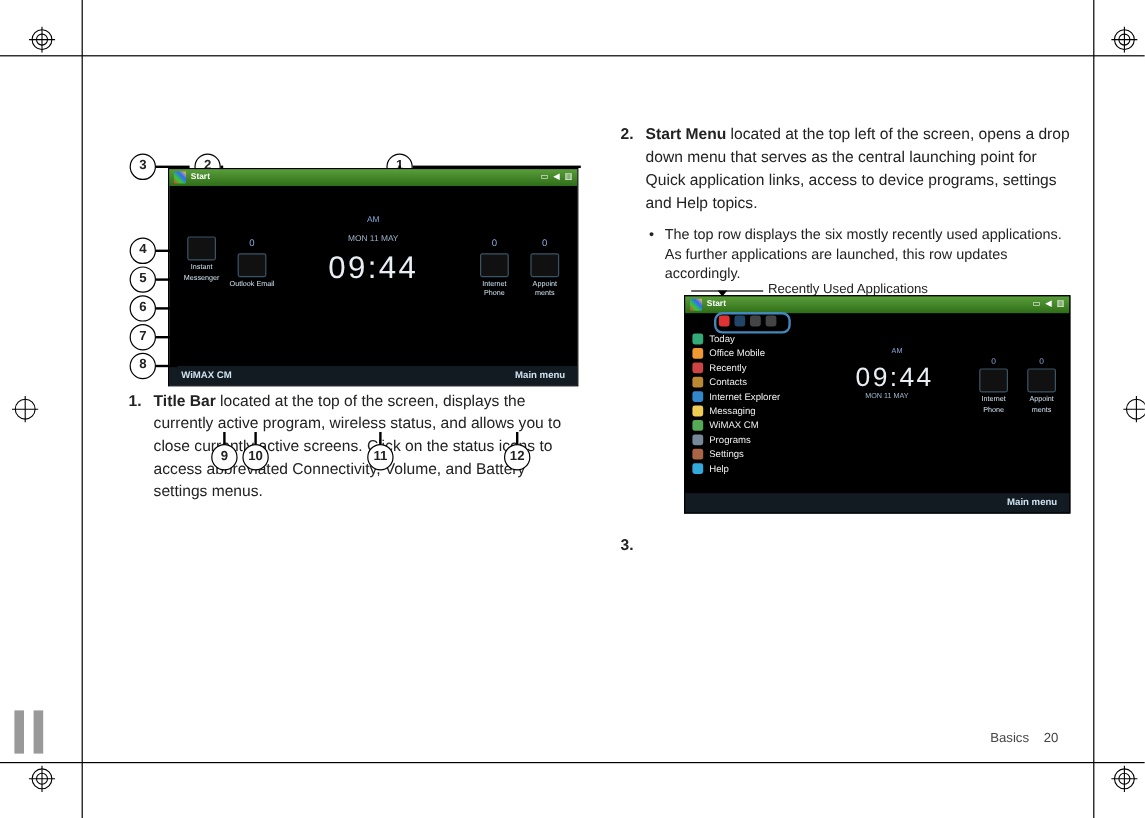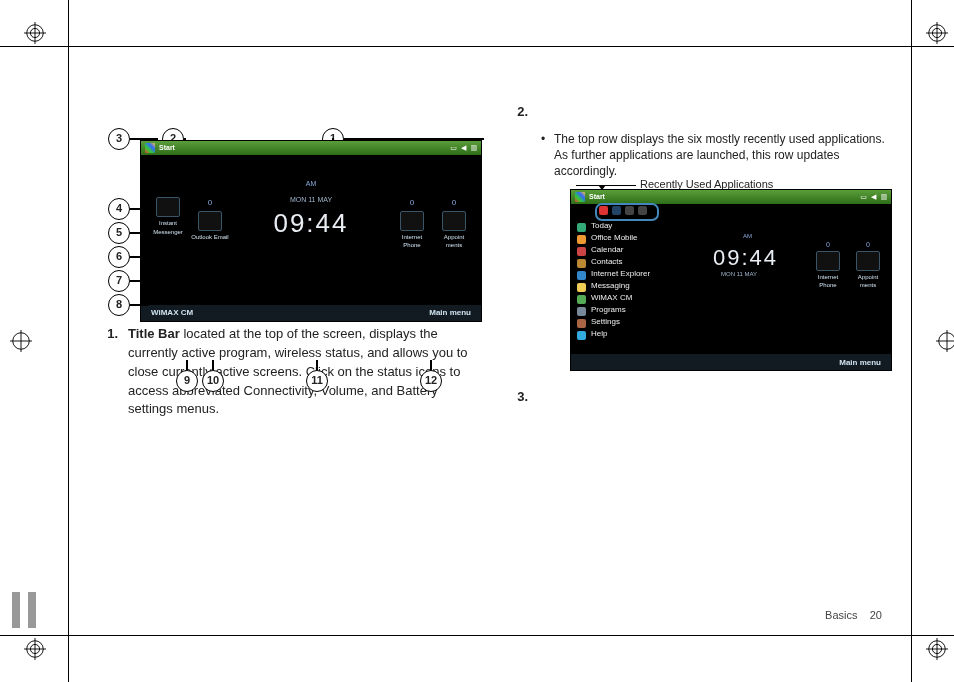--- a/index.html
+++ b/index.html
@@ -31,21 +31,21 @@
   .titlebar{background:linear-gradient(#5a9e3a,#2e6d18);height:14px;display:flex;align-items:center;padding:0 4px;font-size:7px;gap:4px}
   .titlebar .spacer{flex:1}
   .bigtime{position:relative;text-align:center;top:50px;font-size:26px;letter-spacing:2px;color:#e8eef4}
   .datebar{text-align:center;font-size:7px;color:#9fb6cc;margin-top:2px}
   .ampm{font-size:7px;color:#8ad;position:absolute;left:50%;top:38px;transform:translateX(-50%)}
   .app{position:absolute;width:38px;text-align:center;font-size:6px;color:#cfe2f0}
   .app .box{width:22px;height:18px;margin:0 auto 2px;border:1px solid #3a5568;border-radius:2px;background:#111;position:relative}
   .bottombar{position:absolute;bottom:0;left:0;right:0;height:16px;background:#131b22;display:flex;align-items:center;justify-content:space-between;padding:0 10px;font-size:8px;color:#cfe2f0;font-weight:bold}
   .menu-fig{border:1px solid #000;width:320px;height:180px;background:#000;position:relative;color:#fff;font-size:8px;margin-top:4px;margin-left:60px}
   .menu-list{position:absolute;left:6px;top:30px;font-size:8px;line-height:12px;color:#eee}
-  .menu-list div{display:flex;align-items:flex-end;gap:5px}
+  .menu-list div{display:flex;align-items:center;gap:5px}
   .mi{width:9px;height:9px;display:inline-block;border-radius:2px}
   .indicator{position:absolute;left:24px;top:13px;width:60px;height:14px;border:2px solid #48b;border-radius:7px}
   .indicator-line{position:absolute;border-top:1.5px solid #000}
   .indicator-arrow{position:absolute;width:0;height:0;border-top:5px solid #000;border-left:4px solid transparent;border-right:4px solid transparent}
 </style>
 </head>
 <body>
 
 <div class="page">
 
@@ -172,20 +172,21 @@
           <span class="n">1.</span>
           <span><span class="bold">Title Bar</span><span> located at the top of the screen, displays the currently active program, wireless status, and allows you to close currently active screens. Click on the status icons to access abbreviated Connectivity, Volume, and Battery settings menus.</span></span>
         </li>
       </ol>
     </div>
 
     <div class="col">
       <ol class="num">
         <li>
           <span class="n">2.</span>
+          <span><span class="bold">Start Menu</span><span> located at the top left of the screen, opens a drop down menu that serves as the central launching point for Quick application links, access to device programs, settings and Help topics.</span></span>
         </li>
       </ol>
       <ul class="bul">
         <li>
             <span class="dot">•</span>
             <span>The top row displays the six mostly recently used applications. As further applications are launched, this row updates accordingly.</span>
           </li>
       </ul>
 
       <div style="position:relative;margin-top:10px">
@@ -214,21 +215,21 @@
             <div>
                 <span class="mi" style="background:#3a7"></span>
                 <span>Today</span>
               </div>
             <div>
                 <span class="mi" style="background:#e93"></span>
                 <span>Office Mobile</span>
               </div>
             <div>
                 <span class="mi" style="background:#c44"></span>
-                <span>Calendar</span>
+                <span>Recently</span>
               </div>
             <div>
                 <span class="mi" style="background:#b83"></span>
                 <span>Contacts</span>
               </div>
             <div>
                 <span class="mi" style="background:#38c"></span>
                 <span>Internet Explorer</span>
               </div>
             <div>

